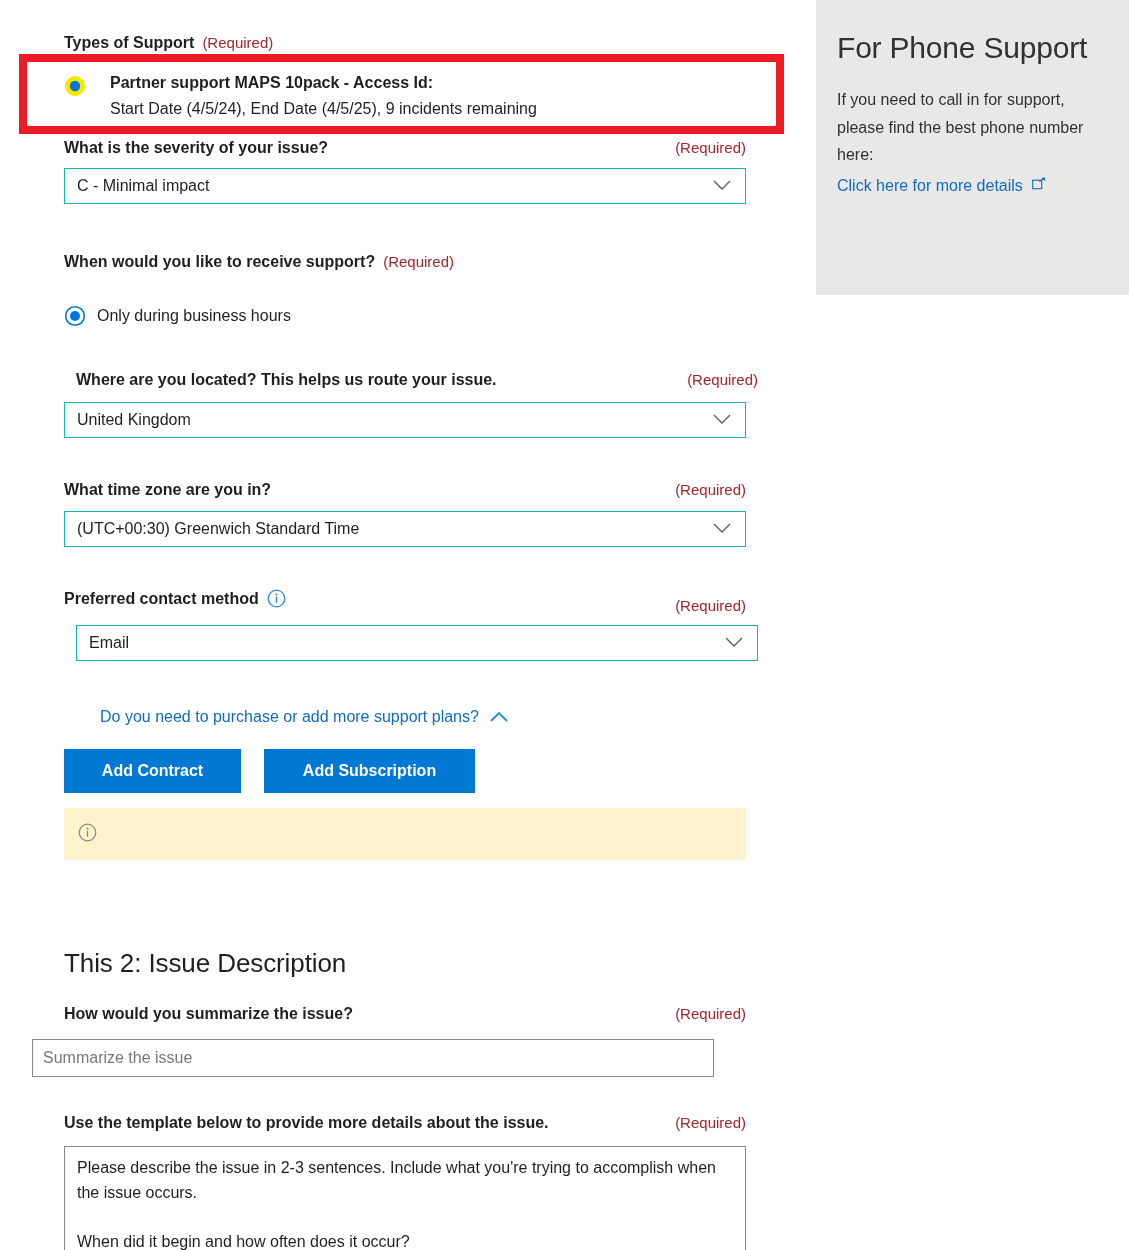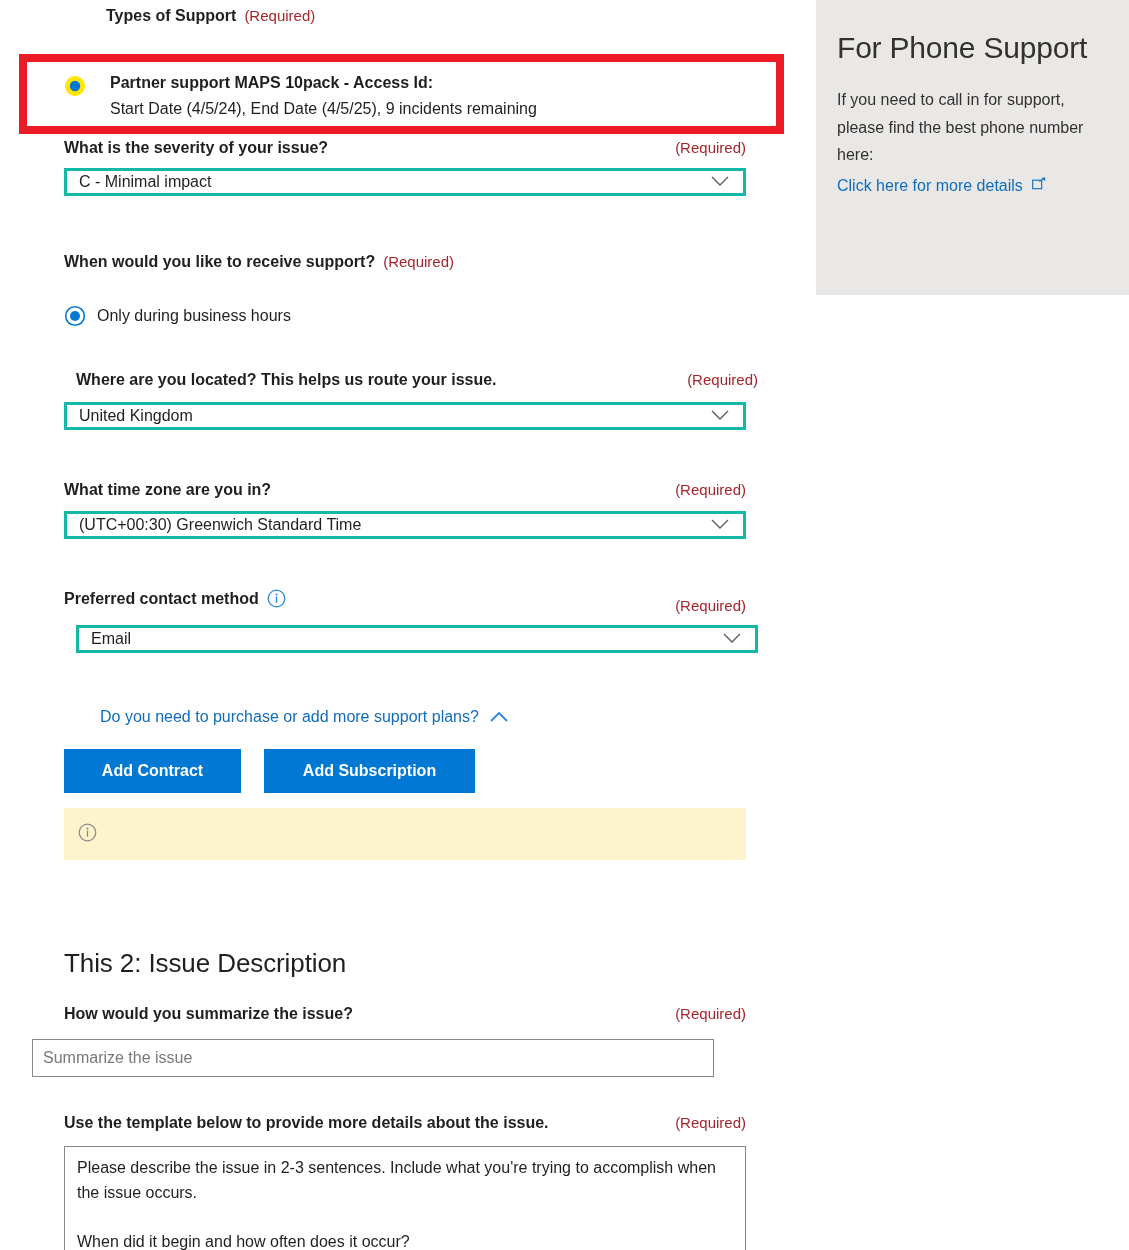--- a/index.html
+++ b/index.html
@@ -87,23 +87,23 @@
   .required-inline {
     font-size: 15px;
     color: #a4262c;
     margin-left: 8px;
   }
 
   
   .select-box {
     position: relative;
     width: 682px;
-    height: 28px;
-    margin-left: 64px;
-    border: 3px solid #14b8a6;
+    height: 36px;
+    margin-left: 64px;
+    border: 1px solid #14b8a6;
     background: #ffffff;
     box-sizing: border-box;
     display: flex;
     align-items: center;
     cursor: pointer;
   }
   .select-value {
     font-size: 16px;
     color: #201f1e;
     padding-left: 12px;
@@ -225,21 +225,21 @@
   }
   .notice-text a { color: #1f3d73; text-decoration: underline; cursor: pointer; }
 
   .info-circle { flex: 0 0 auto; margin-top: 2px; }
 </style>
 </head>
 <body>
 
 <div class="form-col">
 
-  <div style="position:absolute; left:0; top:7px;margin-left:42px;">
+  <div style="position:absolute; left:0; top:34px;">
     <span class="field-label" style="margin-left:64px;">Types of Support</span><span class="required-inline">(Required)</span>
   </div>
 
   <div class="radio-row" style="position:absolute; left:64px; top:72px; width:700px;">
     <span style="flex:0 0 auto; margin-top:3px;">
       <svg width="22" height="22" viewBox="0 0 22 22" aria-hidden="true">
         <circle cx="11" cy="11" r="9.5" fill="#ffe500" stroke="#ffe500" stroke-width="1"></circle>
         <circle cx="11" cy="11" r="5.2" fill="#0078d4"></circle>
       </svg>
     </span>

